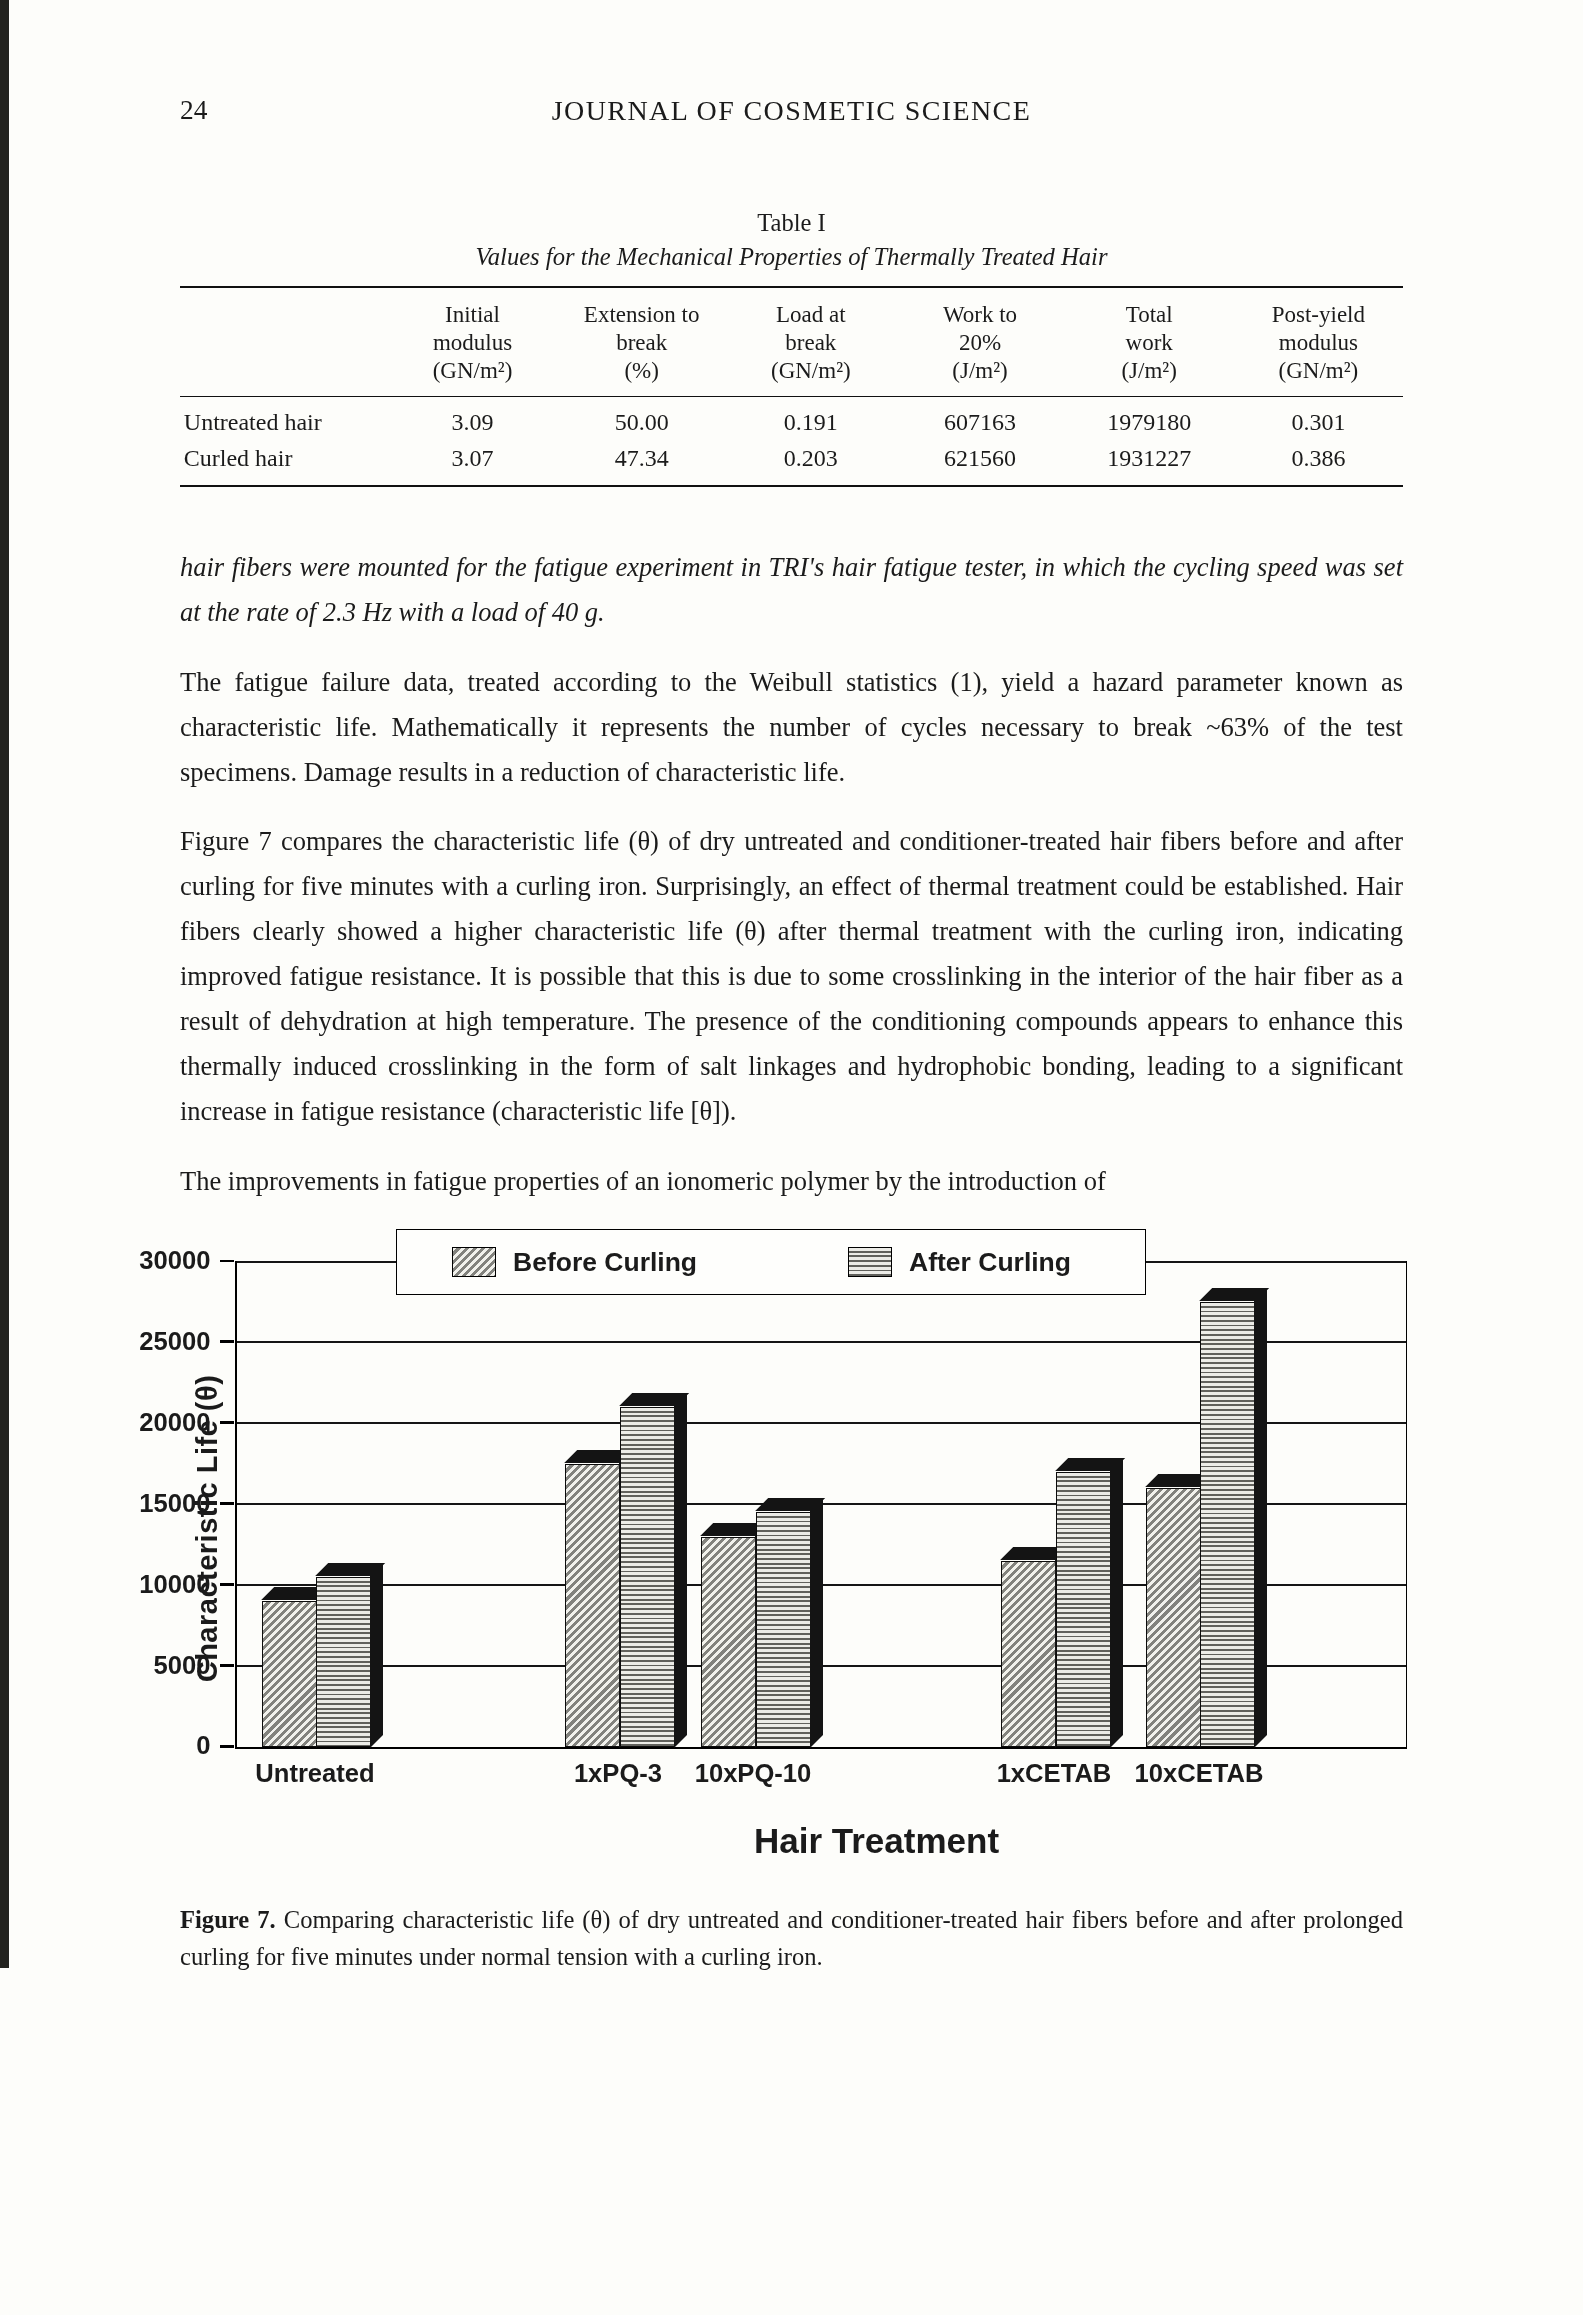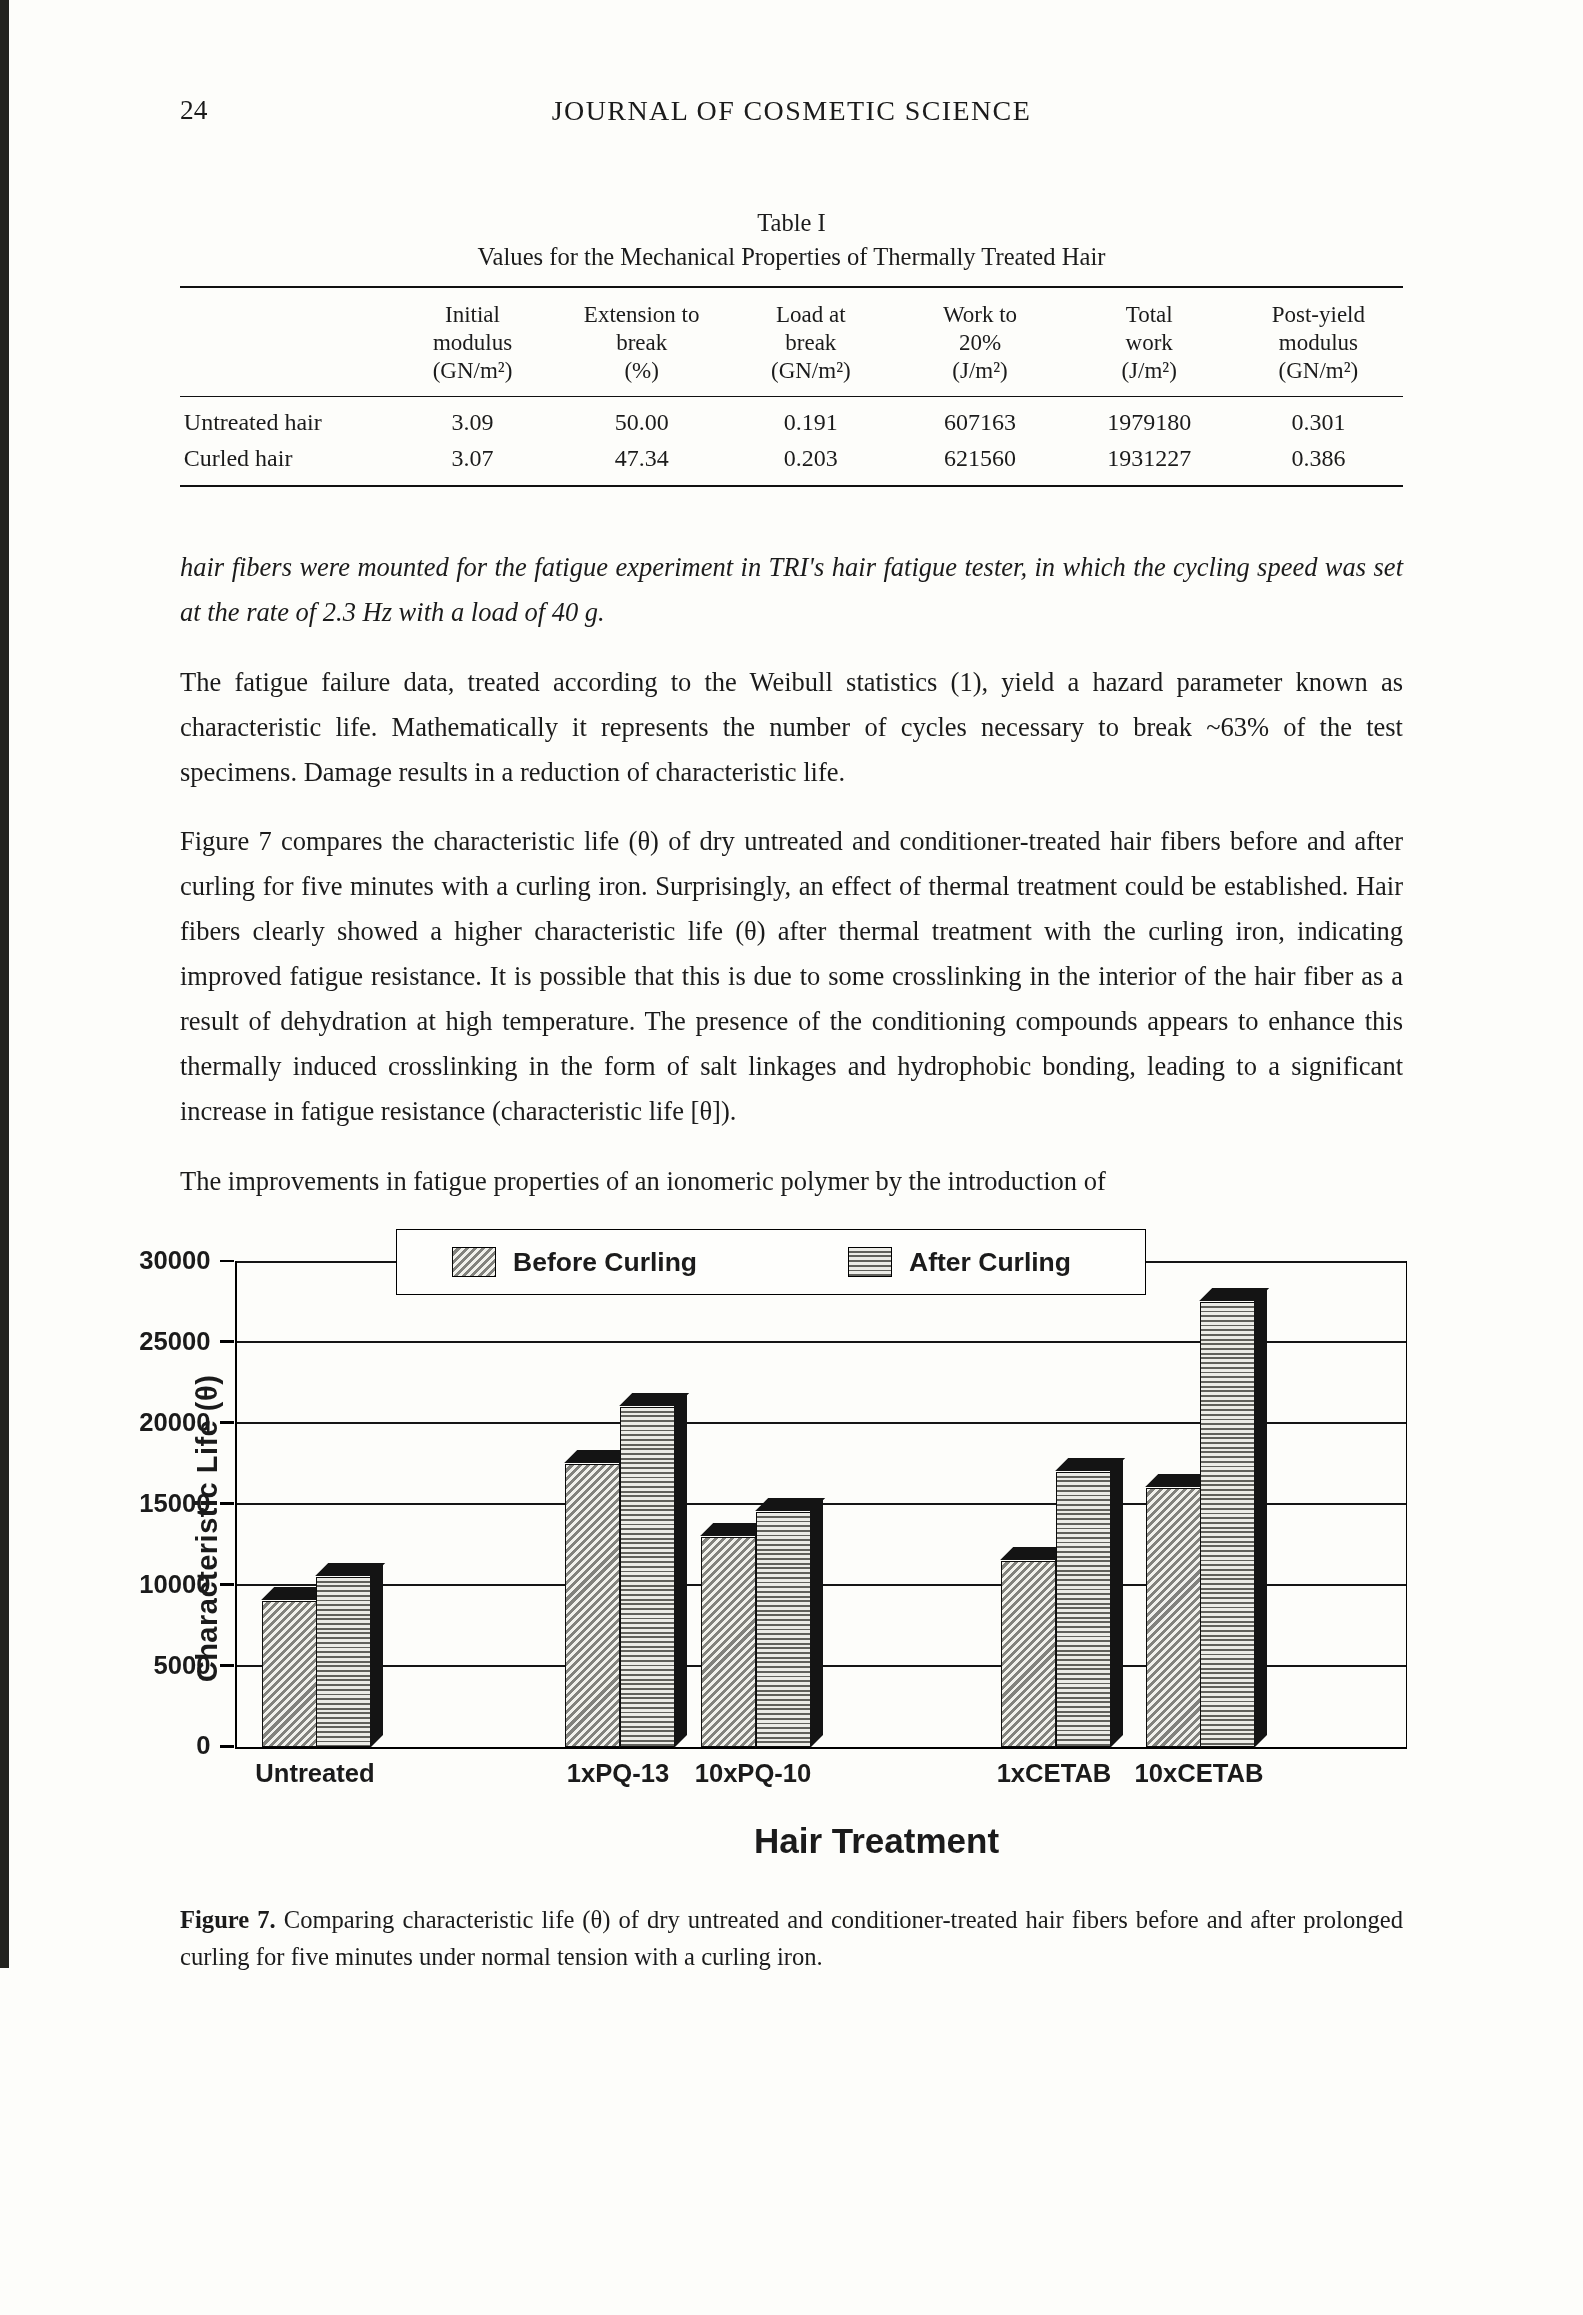--- a/index.html
+++ b/index.html
@@ -16,21 +16,21 @@
   .content { padding:95px 180px 0 180px; }
 
   
   .page-head { display:flex; align-items:baseline; position:relative; height:40px; }
   .page-num { font-size:27.4px; }
   .journal-title { position:absolute; left:0; right:0; text-align:center; font-size:28px; letter-spacing:1.4px; }
 
   
   .table-block { margin-top:74px; }
   .tbl-title { text-align:center; font-weight:normal; font-size:24.6px; }
-  .tbl-subtitle { text-align:center; font-size:24.6px; margin-top:5.7px; }
+  .tbl-subtitle { text-align:center; font-size:24.6px; margin-top:5.7px;font-style:italic; }
   table.mech { width:100%; margin-top:15px; border-collapse:collapse; table-layout:fixed;
                border-top:2.8px solid #111; border-bottom:2.8px solid #111; }
   table.mech thead th { font-weight:normal; font-size:23px; line-height:28px; text-align:center;
                vertical-align:top; padding:13.2px 3.8px 11.4px 3.8px; border-bottom:1.9px solid #111; }
   table.mech td { font-size:24px; text-align:center; padding:4.7px 3.8px; }
   table.mech td.rowlabel { text-align:left; }
   table.mech tbody tr:first-child td { padding-top:11.4px; }
   table.mech tbody tr:last-child td { padding-bottom:13.2px; }
   col.c-label { width:17%; }
 
@@ -212,21 +212,21 @@
                 <div class="bar-top"></div>
                 <div class="bar-side"></div>
               </div>
               <div class="bar3d pat-horiz" style="left: 963px; width: 55px; height: 445px;">
                 <div class="bar-top"></div>
                 <div class="bar-side"></div>
               </div>
             </div>
           <div class="x-labels" id="x-labels">
               <div class="xlabel" style="left: 80px;">Untreated</div>
-              <div class="xlabel" style="left: 383px;">1xPQ-13</div>
+              <div class="xlabel" style="left: 383px;">1xPQ-3</div>
               <div class="xlabel" style="left: 518px;">10xPQ-10</div>
               <div class="xlabel" style="left: 819px;">1xCETAB</div>
               <div class="xlabel" style="left: 964px;">10xCETAB</div>
             </div>
         </div>
       </div>
       <div class="xtitle">Hair Treatment</div>
     </div>
 
     <p class="caption">

